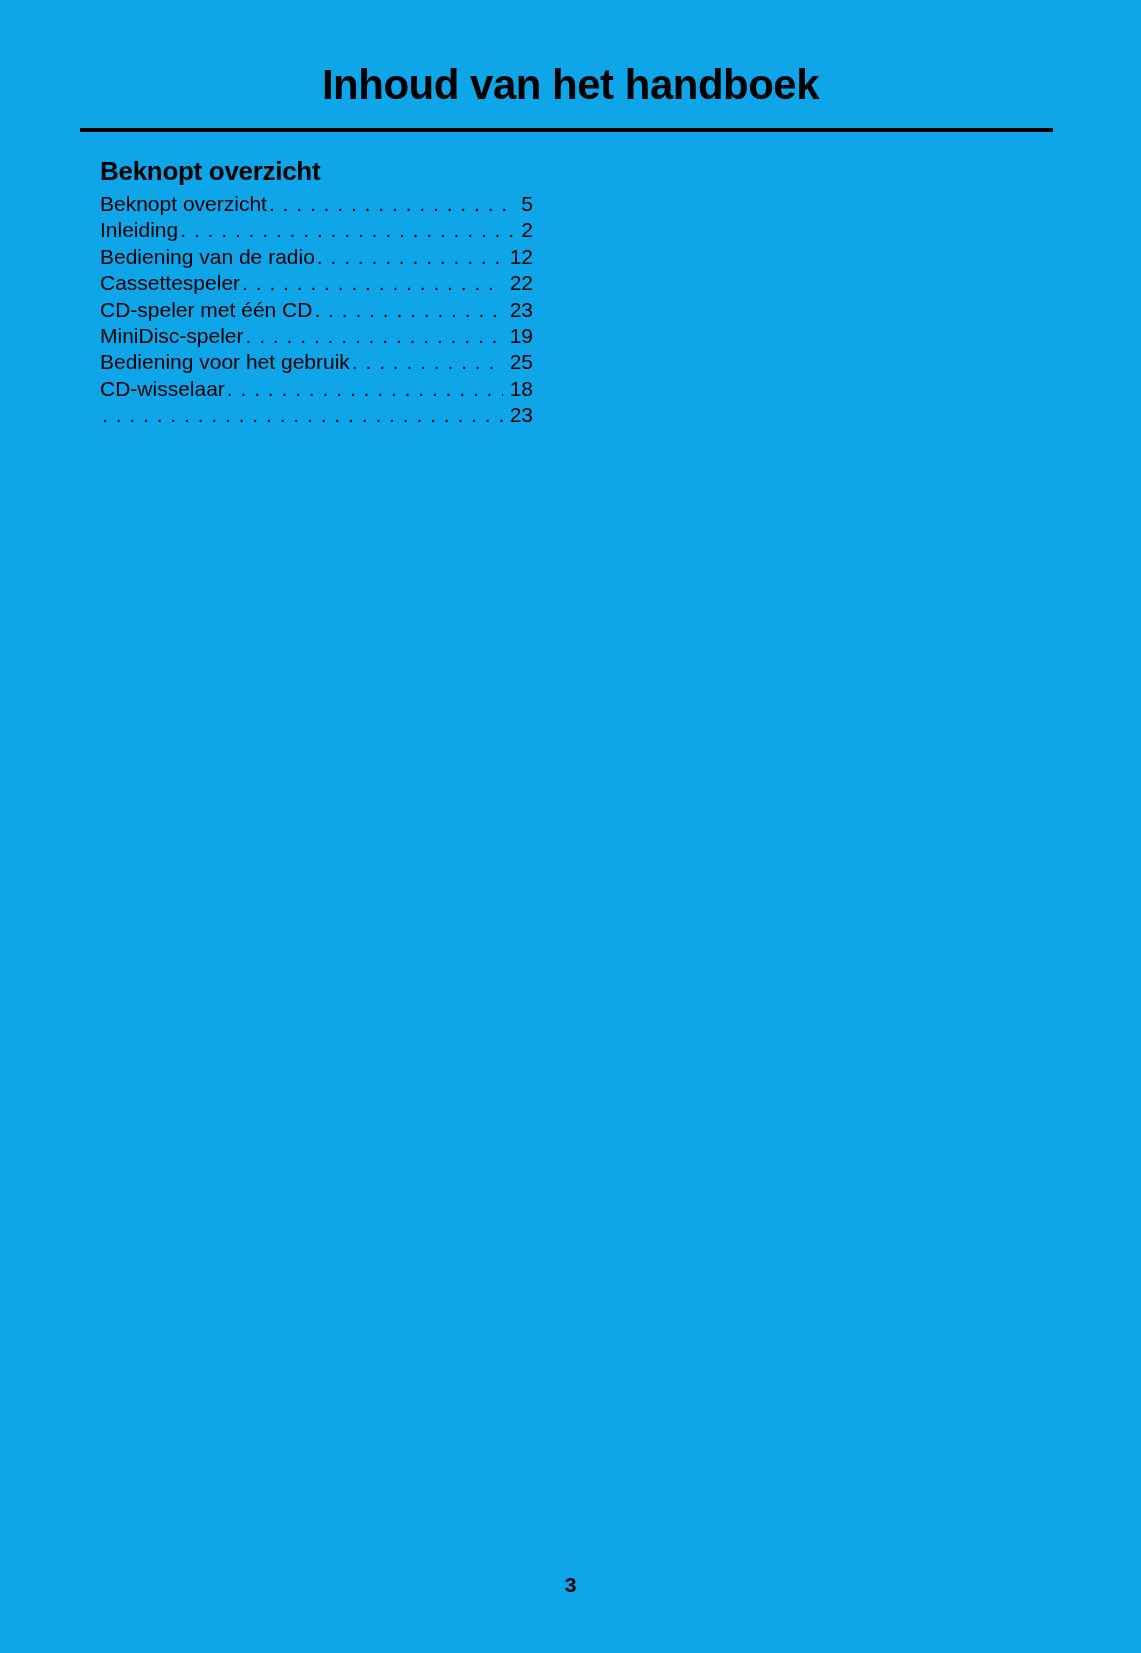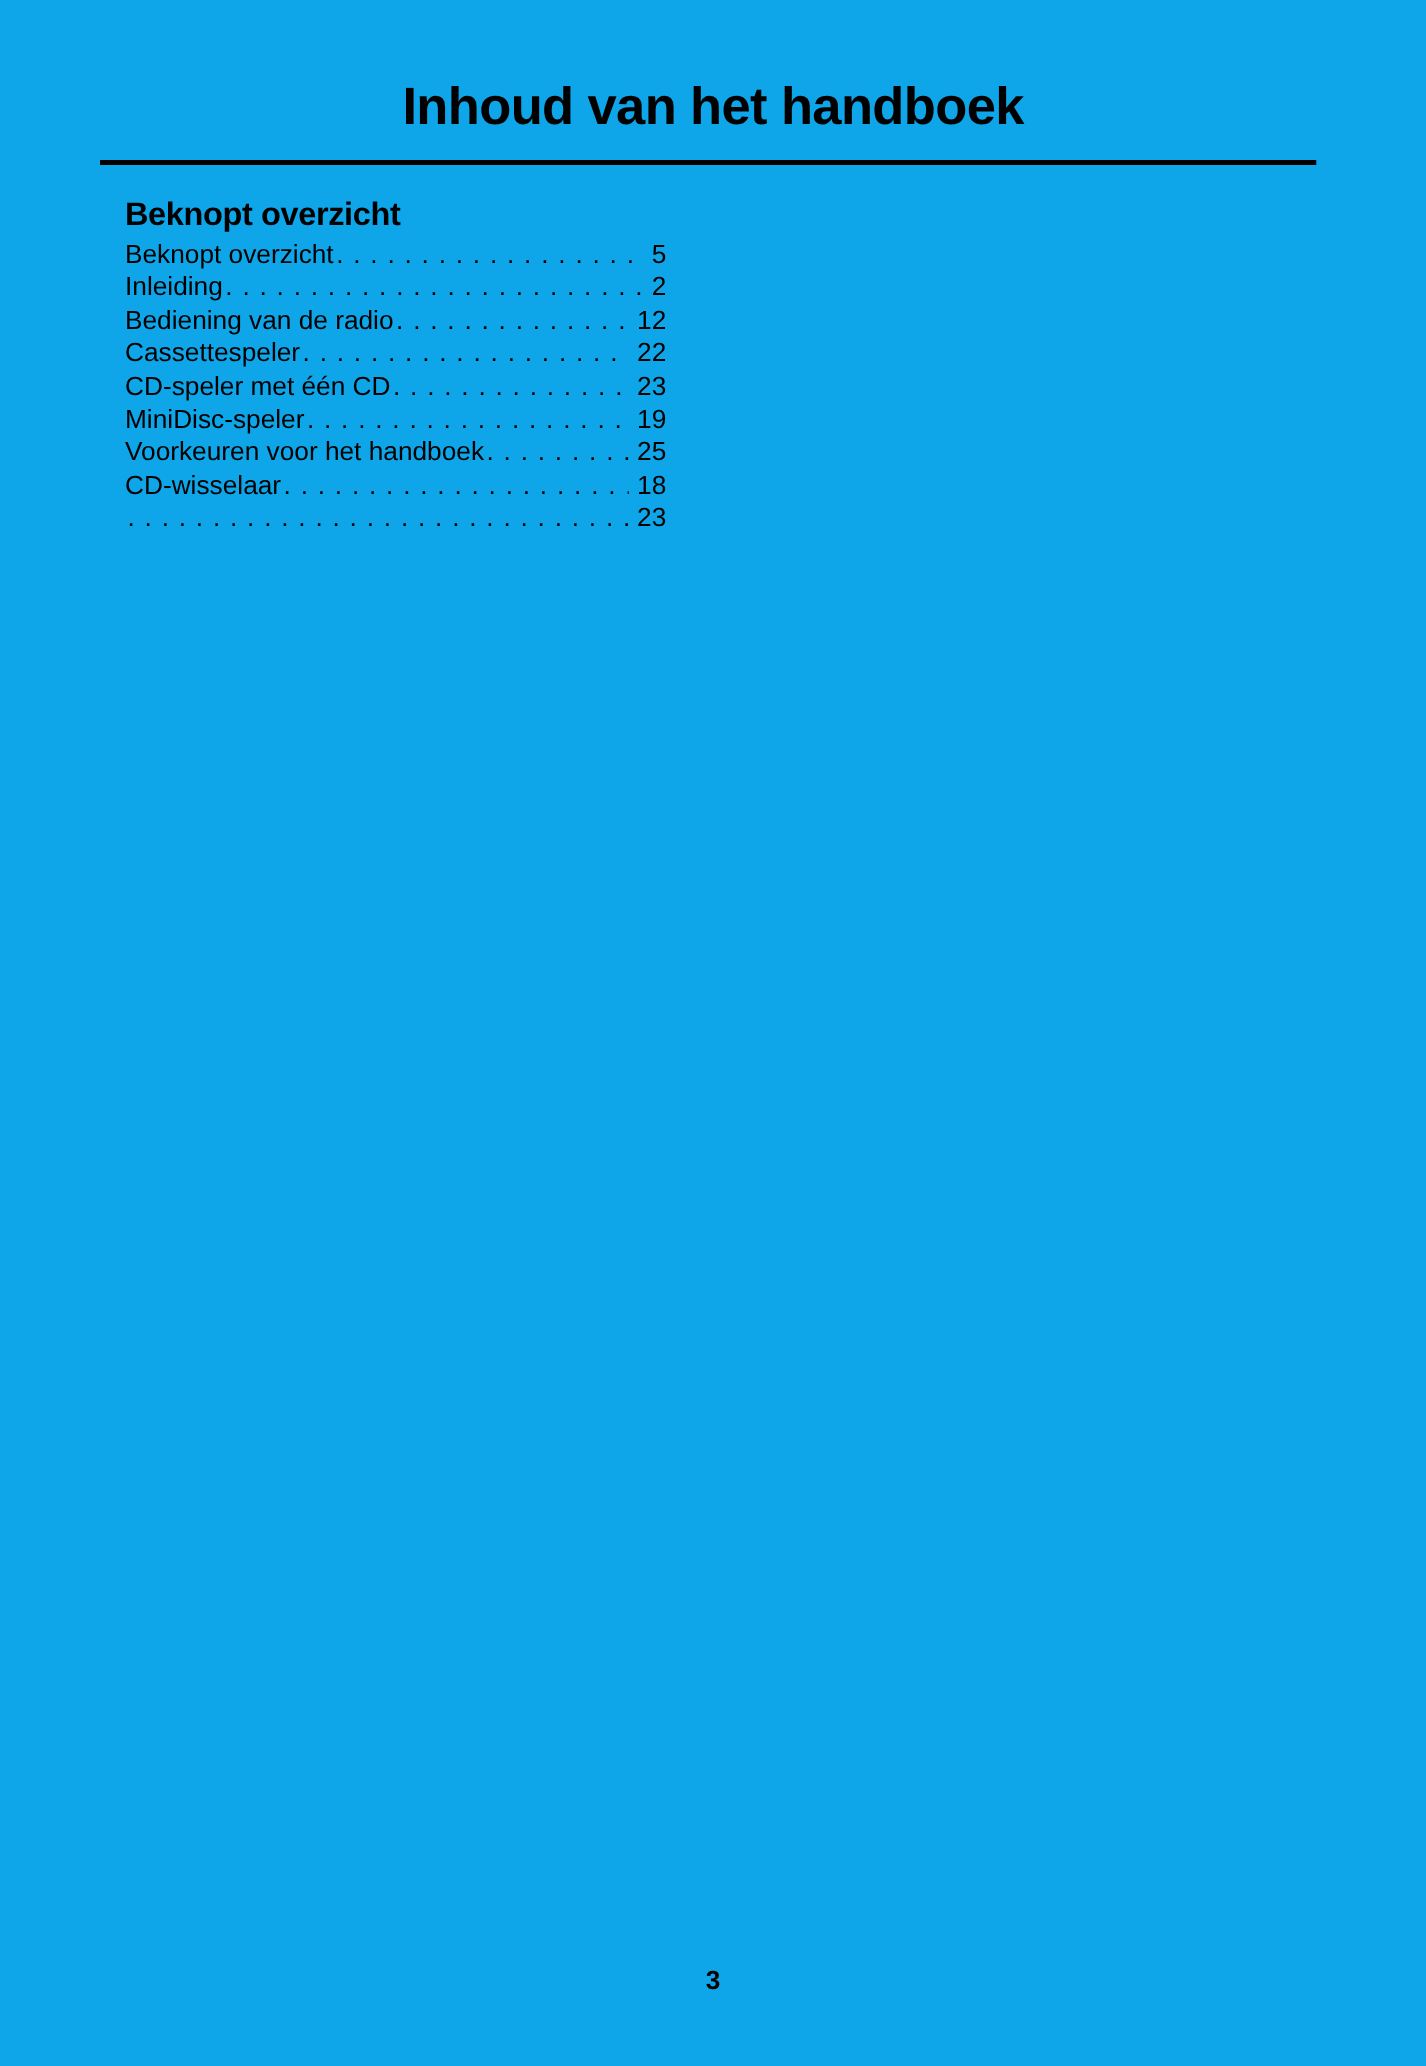--- a/index.html
+++ b/index.html
@@ -113,21 +113,21 @@
         <span class="toc-label">CD-speler met één CD</span>
         <span class="toc-leader">. . . . . . . . . . . . . . . . . . . . . . . . . . . . . . . . . . . . . . . . . . . . . . . . . . . . . . . . . . . . </span>
         <span class="toc-page">23</span>
       </div>
       <div class="toc-row">
         <span class="toc-label">MiniDisc-speler</span>
         <span class="toc-leader">. . . . . . . . . . . . . . . . . . . . . . . . . . . . . . . . . . . . . . . . . . . . . . . . . . . . . . . . . . . . </span>
         <span class="toc-page">19</span>
       </div>
       <div class="toc-row">
-        <span class="toc-label">Voorkeuren voor het handboek</span>
+        <span class="toc-label">Bediening voor het gebruik</span>
         <span class="toc-leader">. . . . . . . . . . . . . . . . . . . . . . . . . . . . . . . . . . . . . . . . . . . . . . . . . . . . . . . . . . . . </span>
         <span class="toc-page">25</span>
       </div>
       <div class="toc-row">
         <span class="toc-label">CD-wisselaar</span>
         <span class="toc-leader">. . . . . . . . . . . . . . . . . . . . . . . . . . . . . . . . . . . . . . . . . . . . . . . . . . . . . . . . . . . . </span>
         <span class="toc-page">18</span>
       </div>
       <div class="toc-row">
         <span class="toc-leader">. . . . . . . . . . . . . . . . . . . . . . . . . . . . . . . . . . . . . . . . . . . . . . . . . . . . . . . . . . . . </span>

